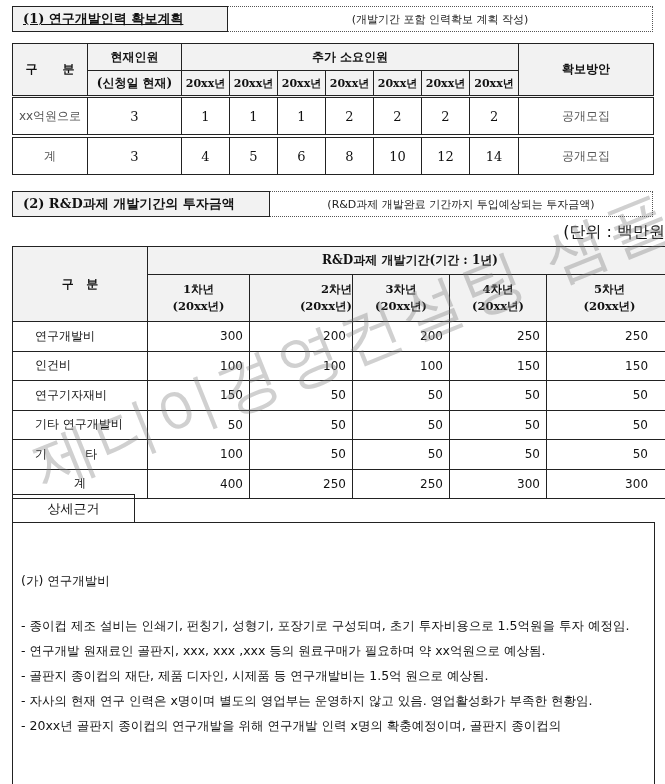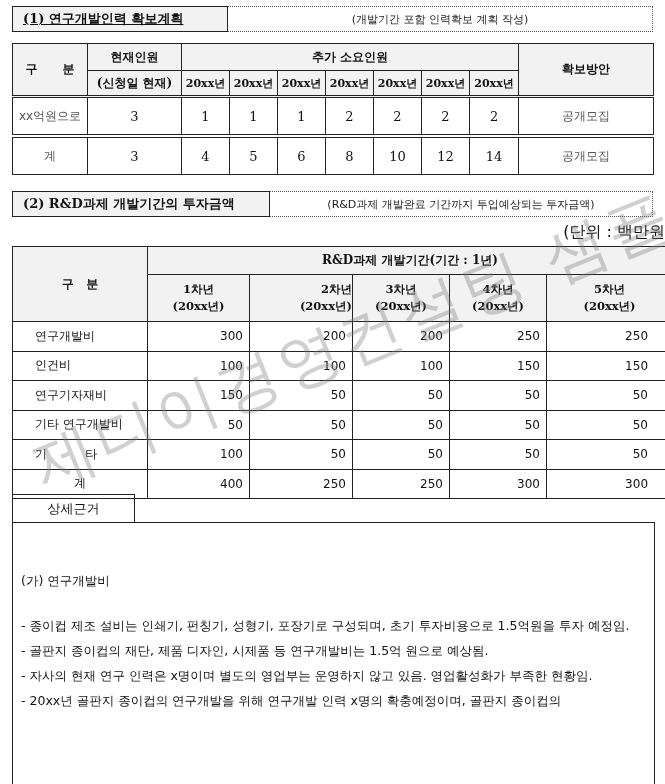--- a/index.html
+++ b/index.html
@@ -194,18 +194,19 @@
     <td class="num">300</td>
     <td class="num" style="padding-right:24px">300</td>
   </tr>
 </tbody>
   </table>
 
 <div class="detail-tab">상세근거</div>
 <div class="detail-box">
   <p class="sub">(가) 연구개발비</p>
   <p>- 종이컵 제조 설비는 인쇄기, 펀칭기, 성형기, 포장기로 구성되며, 초기 투자비용으로 1.5억원을 투자 예정임.</p>
+  <p>- 연구개발 원재료인 골판지, xxx, xxx ,xxx 등의 원료구매가 필요하며 약 xx억원으로 예상됨.</p>
   <p>- 골판지 종이컵의 재단, 제품 디자인, 시제품 등 연구개발비는 1.5억 원으로 예상됨.</p>
   <p>- 자사의 현재 연구 인력은 x명이며 별도의 영업부는 운영하지 않고 있음. 영업활성화가 부족한 현황임.</p>
   <p>- 20xx년 골판지 종이컵의 연구개발을 위해 연구개발 인력 x명의 확충예정이며, 골판지 종이컵의</p>
 </div>
 
 <div class="watermark">제디이경영컨설팅 샘플</div>
 
 </body></html>

